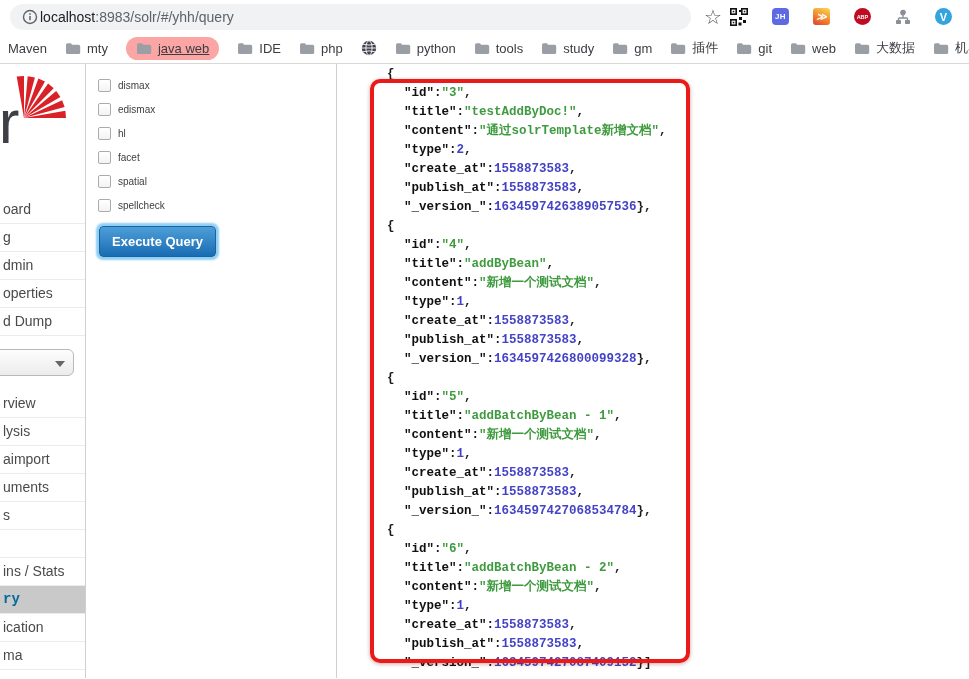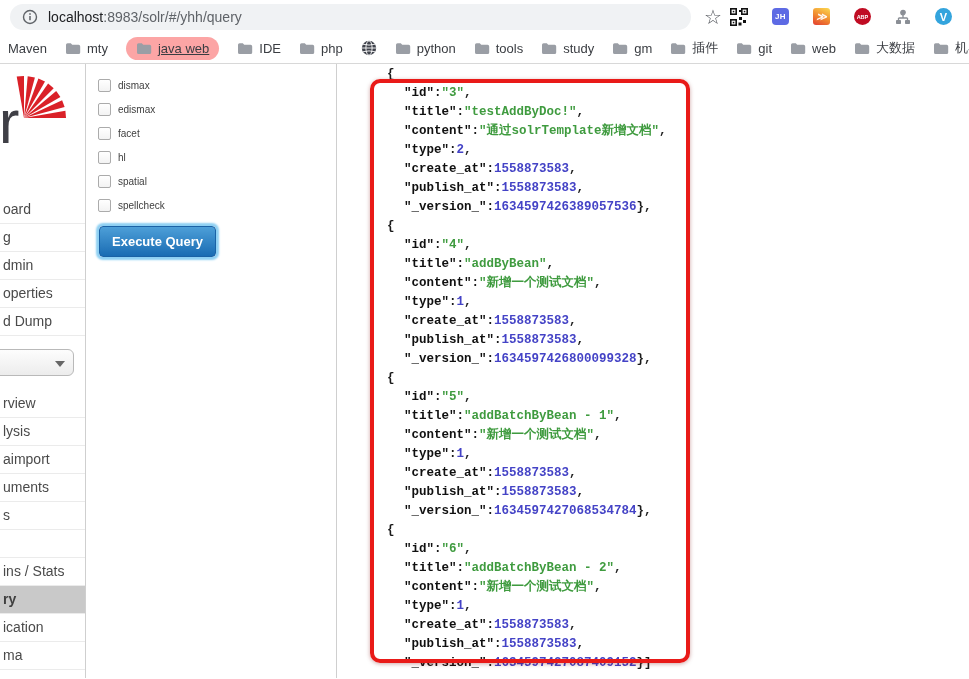--- a/index.html
+++ b/index.html
@@ -2,21 +2,21 @@
 <html><head>
 <meta charset="utf-8">
 <style>
   * { box-sizing: border-box; margin: 0; padding: 0; }
   html,body { background:#fff; }
   body { font-family:"Liberation Sans", sans-serif; }
   .stage { position:relative; width:969px; height:679px; overflow:hidden; background:#fff; }
 
   
   .chrome { height:33px; display:flex; align-items:center; padding-left:10px; background:#fff; }
-  .omnibox { width:681px; height:26px; border-radius:13px; background:#f0f2f4; display:flex; align-items:center; padding:0 12px; gap:10px; flex:none; }
+  .omnibox { width:681px; height:26px; border-radius:13px; background:#f0f2f4; display:flex; align-items:center; padding:0 12px; gap:2px; flex:none; }
   .url { font-size:14px; white-space:nowrap; overflow:hidden; }
   .url .host { color:#202124; }
   .url .rest { color:#5f6368; }
   .star { margin-left:13px; font-size:20px; color:#55585e; line-height:1; flex:none; }
   .ext-row { margin-left:auto; display:flex; align-items:center; gap:24px; padding-left:8px; }
   .ext { flex:none; display:flex; align-items:center; justify-content:center; }
   .badge { width:17px; height:17px; border-radius:4px; color:#fff; font-weight:bold; font-size:8px; display:flex; align-items:center; justify-content:center; letter-spacing:.2px; }
   .round { width:17px; height:17px; border-radius:50%; color:#fff; font-weight:bold; display:flex; align-items:center; justify-content:center; }
   .orangeic { width:17px; height:17px; border-radius:3px; background:linear-gradient(205deg,#fbd34d 5%,#f0872f 55%,#e23c31 100%); color:rgba(255,255,255,.95); font-size:10px; font-weight:bold; display:flex; align-items:center; justify-content:center; font-style:italic; }
   .cuticon { width:15px; height:17px; border-radius:3px; background:#4a7de0; margin-right:-8px; }
@@ -31,21 +31,21 @@
   .sidebar { width:86px; flex:none; border-right:1px solid #cfcfcf; position:relative; overflow:hidden; }
   .qpanel { width:251px; flex:none; border-right:1px solid #cfcfcf; padding:9px 0 0 12px; }
   .results { flex:1; position:relative; }
 
   
   .logo { position:relative; height:112px; }
   .logo-lr { position:absolute; left:-12px; top:22px; font-size:62px; color:#3f3f46; letter-spacing:-3px; }
   .logo-sun { position:absolute; left:16px; top:8px; }
   .menu { margin-top:0; }
   .mitem { height:28px; line-height:27px; border-bottom:1px solid #ebebeb; padding-left:3px; font-size:14px; color:#4a4a4a; white-space:nowrap; cursor:pointer; }
-  .mitem.selected { background:#c9c9c9; color:#404040; font-weight:bold; }
+  .mitem.selected { background:#c9c9c9; color:#0369a1; font-weight:bold;font-family:Liberation Mono, monospace; }
   .admin-menu { margin-top:20px; }
   .core-select { position:relative; left:-18px; width:92px; height:27px; margin:13px 0 14px 0; border:1px solid #b9b9b9; border-radius:6px; background:linear-gradient(#fdfdfd,#ececec); }
   .core-select .chev { position:absolute; right:8px; top:11px; width:0; height:0; border-left:5px solid transparent; border-right:5px solid transparent; border-top:6px solid #666; }
 
   
   .cbrow { display:flex; align-items:center; gap:7px; height:24px; }
   .cb { width:13px; height:13px; border:1px solid #ababab; border-radius:2px; background:linear-gradient(#fff,#f3f3f3); flex:none; }
   .cbl { font-size:10px; color:#404040; }
   .exec { margin-top:9px; margin-left:1px; padding:7px 12px; font-family:"Liberation Sans",sans-serif; font-size:13px; font-weight:bold; color:#fff; background:linear-gradient(#4d9fd8,#1a6cb3); border:1px solid #1b62a5; border-radius:4px; box-shadow:0 0 2px 3px #8ed0f3; cursor:pointer; }
 
@@ -304,25 +304,25 @@
           <div class="cbrow">
             <span class="cb"></span>
             <span class="cbl">dismax</span>
           </div>
           <div class="cbrow">
             <span class="cb"></span>
             <span class="cbl">edismax</span>
           </div>
           <div class="cbrow">
             <span class="cb"></span>
+            <span class="cbl">hl</span>
+          </div>
+          <div class="cbrow">
+            <span class="cb"></span>
             <span class="cbl">facet</span>
-          </div>
-          <div class="cbrow">
-            <span class="cb"></span>
-            <span class="cbl">hl</span>
           </div>
           <div class="cbrow">
             <span class="cb"></span>
             <span class="cbl">spatial</span>
           </div>
           <div class="cbrow">
             <span class="cb"></span>
             <span class="cbl">spellcheck</span>
           </div>
         </div>

